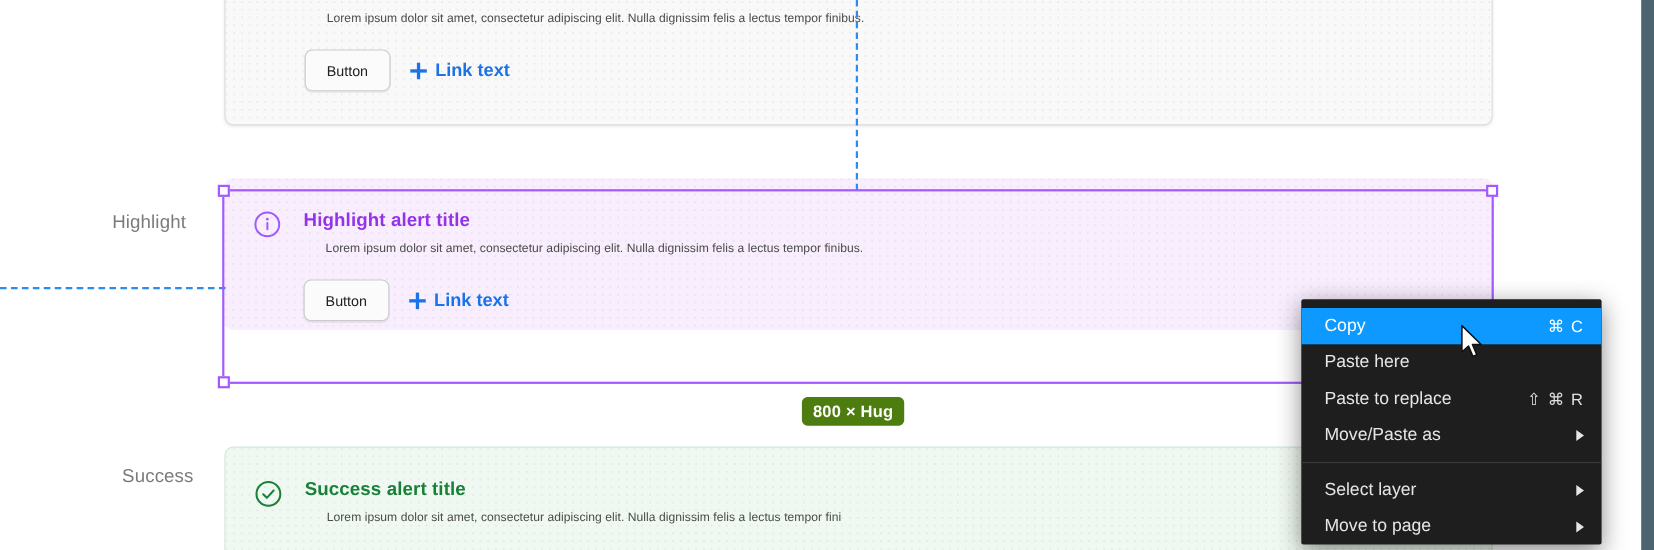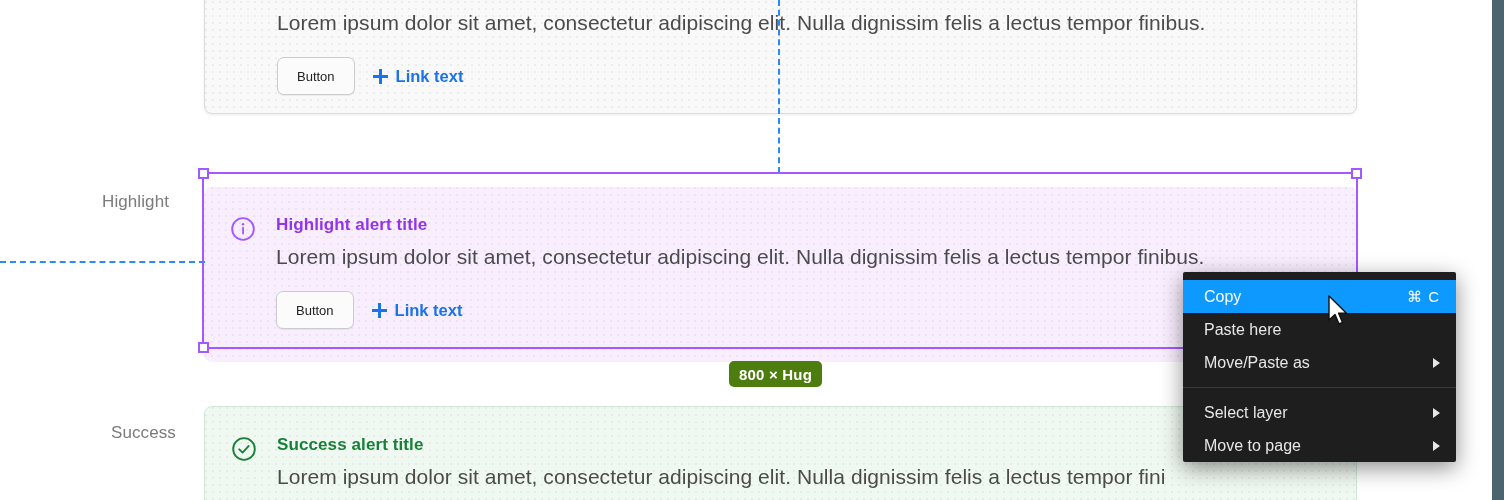--- a/index.html
+++ b/index.html
@@ -64,44 +64,45 @@
     position: relative;
     padding: 0 28px;
   }
   .alert-title {
     font-size: 17px;
     font-weight: bold;
     letter-spacing: .1px;
     white-space: nowrap;
   }
   .alert-body {
-    font-size: 21px;
+    font-size: 11px;
     color: #4b4b4b;
     white-space: nowrap;
     letter-spacing: .05px;
+    margin-left: 20px;
   }
   .alert-icon {
     position: absolute;
     width: 26px; height: 26px;
     left: 26px;
   }
   .alert-icon svg { display: block; width: 26px; height: 26px; }
 
   
   #alert-neutral {
     top: -112px;
     height: 226px;
     background-color: #f9f9f9;
     border: 1px solid #dcdcdc;
     box-shadow: 0 1px 3px rgba(0,0,0,.08);
   }
   
   #alert-highlight {
-    top: 187px;
-    height: 175px;
+    top: 162px;
+    height: 138px;
     background-color: #f9eefe;
   }
   
   #alert-success {
     top: 406px;
     height: 180px;
     background-color: #f0f9f1;
     border: 1px solid #cfe8d4;
   }
 
@@ -319,20 +320,24 @@
 
   <div id="context-menu">
     <div class="menu-item selected">
       <span class="menu-label">Copy</span>
       <span class="menu-shortcut">⌘ C</span>
     </div>
     <div class="menu-item">
       <span class="menu-label">Paste here</span>
     </div>
     <div class="menu-item">
+      <span class="menu-label">Paste to replace</span>
+      <span class="menu-shortcut">⇧ ⌘ R</span>
+    </div>
+    <div class="menu-item">
       <span class="menu-label">Move/Paste as</span>
       <span class="submenu-arrow"></span>
     </div>
 
     <div class="menu-sep"></div>
 
     <div class="menu-item">
       <span class="menu-label">Select layer</span>
       <span class="submenu-arrow"></span>
     </div>

